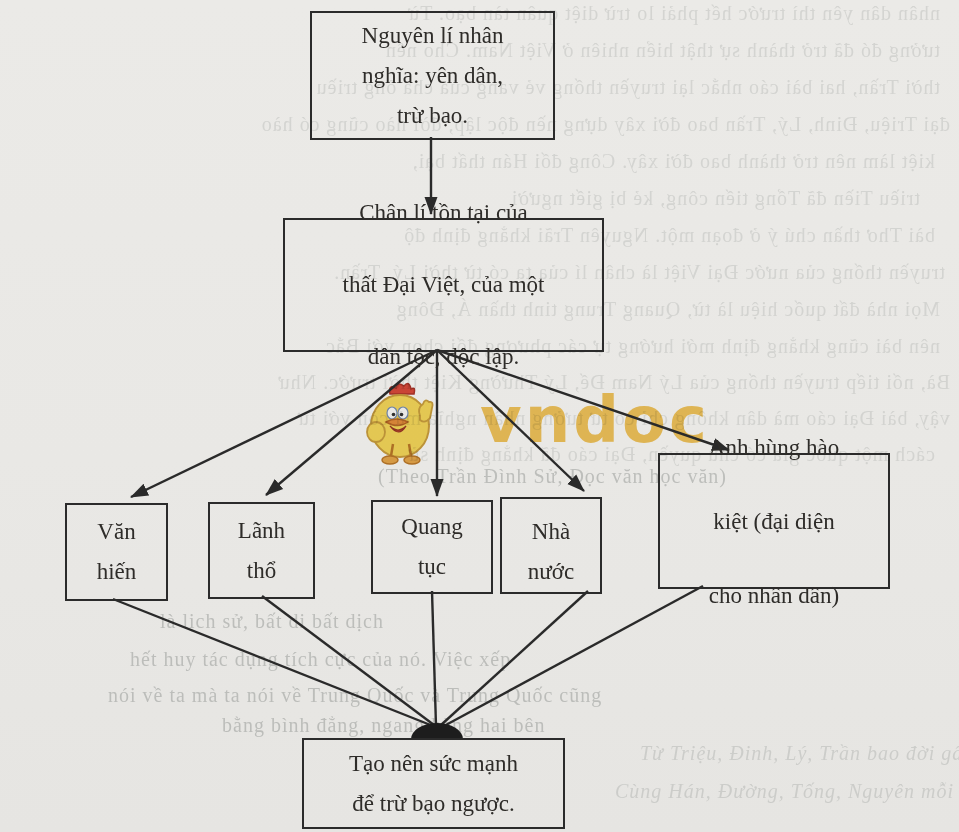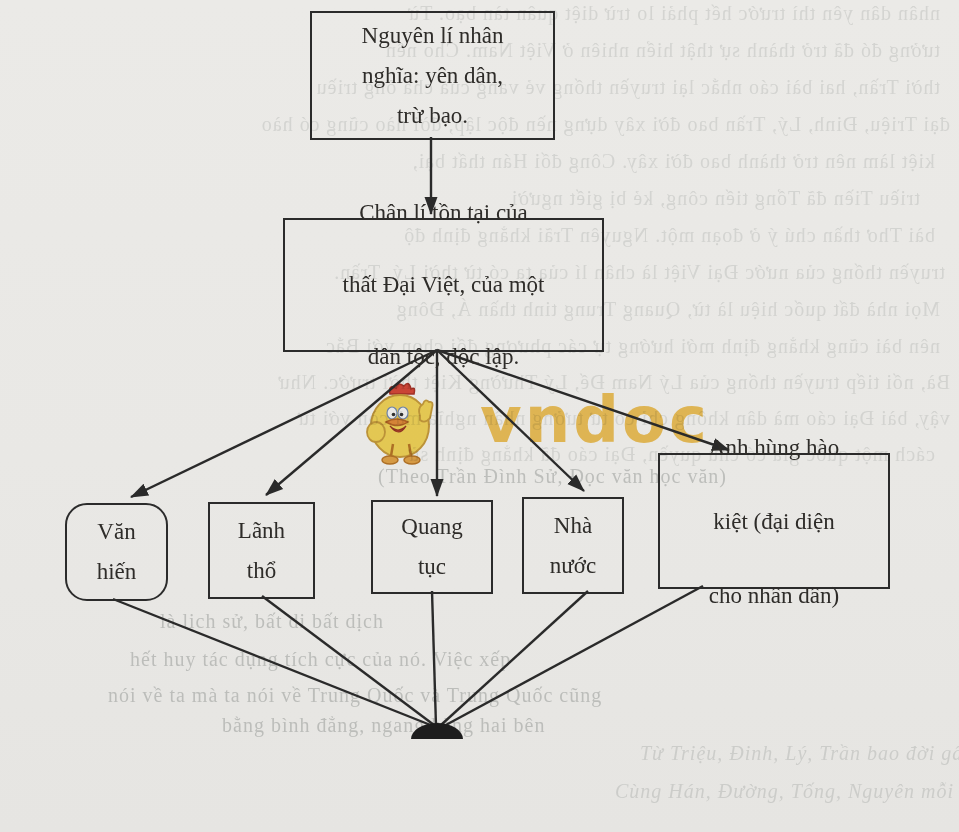--- a/index.html
+++ b/index.html
@@ -56,24 +56,24 @@
     display:flex;flex-direction:column;
     align-items:center;justify-content:center;
     text-align:center;
     color:#2e2c29;
     font-size:23px;
     background:transparent;
   }
   .box .ln{line-height:40px;white-space:nowrap;}
   .b-principle{left:310px;top:11px;width:241px;height:125px;}
   .b-truth{left:283px;top:218px;width:317px;height:130px;gap:32px;}
-  .b-vanhien{left:65px;top:503px;width:99px;height:94px;border-radius:22px;}
+  .b-vanhien{left:65px;top:503px;width:99px;height:94px;}
   .b-lanhtho{left:208px;top:502px;width:103px;height:93px;}
   .b-phongtuc{left:371px;top:500px;width:118px;height:90px;}
-  .b-nhanuoc{left:522px;top:497px;width:98px;height:93px;}
+  .b-nhanuoc{left:500px;top:497px;width:98px;height:93px;justify-content:flex-end;}
   .b-anhhung{left:658px;top:453px;width:228px;height:132px;gap:31px;}
   .b-anhhung .ln{line-height:43px;}
   .b-strength{left:302px;top:738px;width:259px;height:87px;}
 </style>
 </head>
 <body>
 
 <div class="page">
 
   <div class="bleed-layer">
@@ -182,14 +182,18 @@
     <div class="ln">Nhà</div>
     <div class="ln">nước</div>
   </div>
 
   <div class="box b-anhhung">
     <div class="ln">Anh hùng hào</div>
     <div class="ln">kiệt (đại diện</div>
     <div class="ln">cho nhân dân)</div>
   </div>
 
+  <div class="box b-strength">
+    <div class="ln">Tạo nên sức mạnh</div>
+    <div class="ln">để trừ bạo ngược.</div>
+  </div>
 
 </div>
 
 </body></html>

